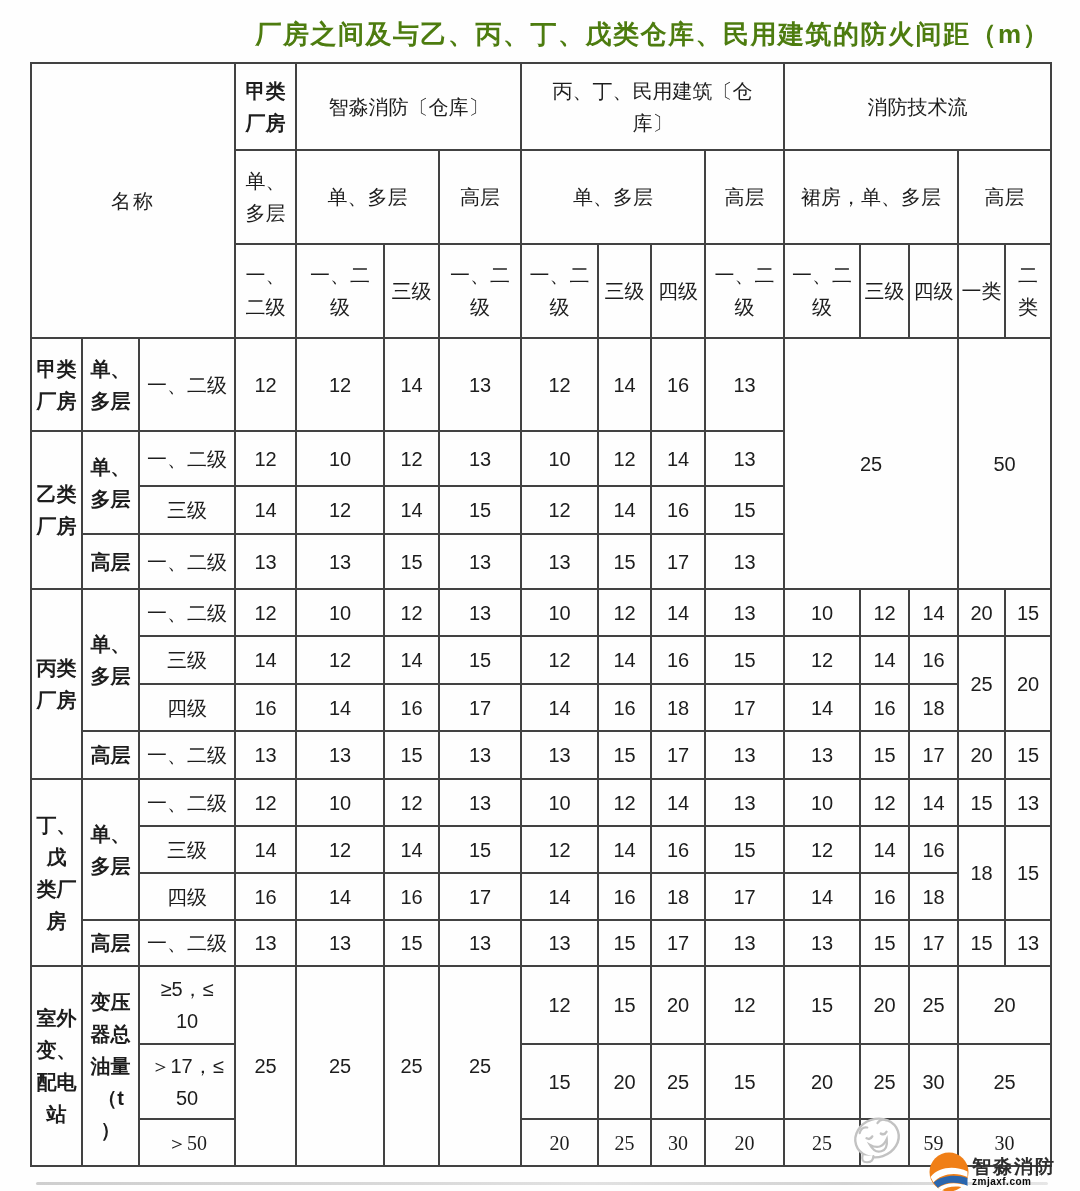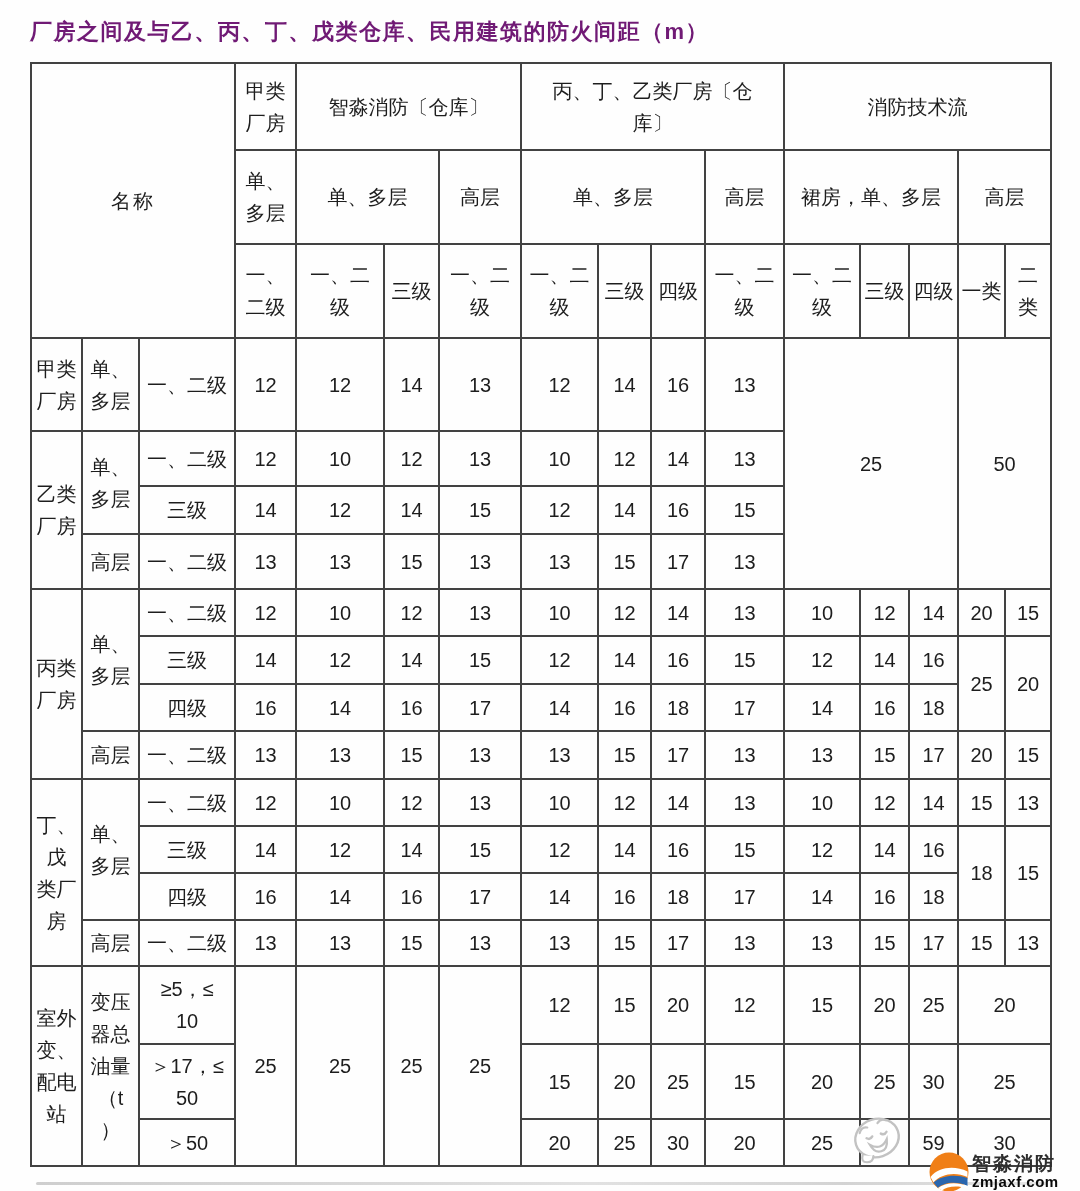--- a/index.html
+++ b/index.html
@@ -3,52 +3,52 @@
 <meta charset="utf-8">
 <style>
   html,body{margin:0;padding:0;}
   body{
     width:1080px;height:1191px;background:#ffffff;
     font-family:"Liberation Sans","DejaVu Sans",sans-serif;
     color:#1d1d1d;
   }
   .page{position:relative;width:1080px;height:1191px;background:#fefefe;overflow:hidden;}
   .title{
-    position:absolute;top:17px;left:30px;width:1020px;text-align:left;
-    font-size:22px;font-weight:600;letter-spacing:1.5px;color:#701a75;
+    position:absolute;top:17px;left:30px;width:1020px;text-align:right;
+    font-size:26px;font-weight:600;letter-spacing:1.5px;color:#4d7c0f;
   }
   table.fire{
     position:absolute;left:30px;top:62px;width:1020px;
     border-collapse:collapse;table-layout:fixed;
   }
   table.fire td{
     border:2px solid #424242;
     text-align:center;vertical-align:middle;
     font-size:20px;line-height:1.6;padding:0;
     white-space:pre-line;color:#1d1d1d;
   }
   td.name-cell{font-size:21px;letter-spacing:2px;}
-  td.cat,td.sub{line-height:1.55;}
+  td.cat,td.sub{line-height:1.55;font-weight:bold;}
   td.num{font-size:20px;}
   
   .wm-emoji{position:absolute;left:846px;top:1108px;width:62px;height:58px;z-index:5;}
   .wm-text{
     position:absolute;left:903px;top:1122px;width:160px;z-index:5;
     font-size:30px;font-weight:700;letter-spacing:1px;
     color:#e7e7e7;-webkit-text-stroke:1.3px #b6b6b6;
     white-space:nowrap;
   }
   .brand{
     position:absolute;left:929px;top:1152px;z-index:6;
     display:flex;align-items:center;
   }
   .brand .logo{width:40px;height:40px;flex:0 0 auto;}
   .brand .btxt{margin-left:3px;display:flex;flex-direction:column;line-height:1.05;}
   .brand .bname{font-size:19px;font-weight:700;color:#2e2e2e;letter-spacing:2px;}
-  .brand .burl{font-size:15px;font-weight:700;color:#0a0a0a;letter-spacing:0.5px;}
+  .brand .burl{font-size:10px;font-weight:700;color:#0a0a0a;letter-spacing:0.5px;}
   .bottom-line{
     position:absolute;left:36px;top:1182px;width:1012px;height:3px;z-index:1;
     background:linear-gradient(90deg,#c6c6c6 0%,#d2d2d2 35%,#dcdcdc 55%,#cbcbcb 80%,#e2e2e2 100%);
     opacity:.85;border-radius:2px;
   }
 </style>
 </head>
 <body>
 
 <div class="page">
@@ -73,21 +73,21 @@
         <col style="width:49px">
         <col style="width:47px">
         <col style="width:46px">
     </colgroup>
     <thead>
       <tr style="height:87px">
         <td class="name-cell" rowspan="3" colspan="3">名称</td>
         <td class="cat">甲类
 厂房</td>
         <td colspan="3">智淼消防〔仓库〕</td>
-        <td colspan="4">丙、丁、乙类厂房〔仓
+        <td colspan="4">丙、丁、民用建筑〔仓
 库〕</td>
         <td colspan="5">消防技术流</td>
       </tr>
       <tr style="height:94px">
         <td>单、
 多层</td>
         <td colspan="2">单、多层</td>
         <td>高层</td>
         <td colspan="3">单、多层</td>
         <td>高层</td>
@@ -339,21 +339,21 @@
 50</td>
           <td class="num">15</td>
           <td class="num">20</td>
           <td class="num">25</td>
           <td class="num">15</td>
           <td class="num">20</td>
           <td class="num">25</td>
           <td class="num">30</td>
           <td colspan="2" class="num">25</td>
         </tr>
-        <tr style="height: 47px;">
+        <tr style="height: 47px; font-family: Liberation Serif, serif;">
           <td class="grade">＞50</td>
           <td class="num">20</td>
           <td class="num">25</td>
           <td class="num">30</td>
           <td class="num">20</td>
           <td class="num">25</td>
           <td class="num">30</td>
           <td class="num">59</td>
           <td colspan="2" class="num">30</td>
         </tr>

